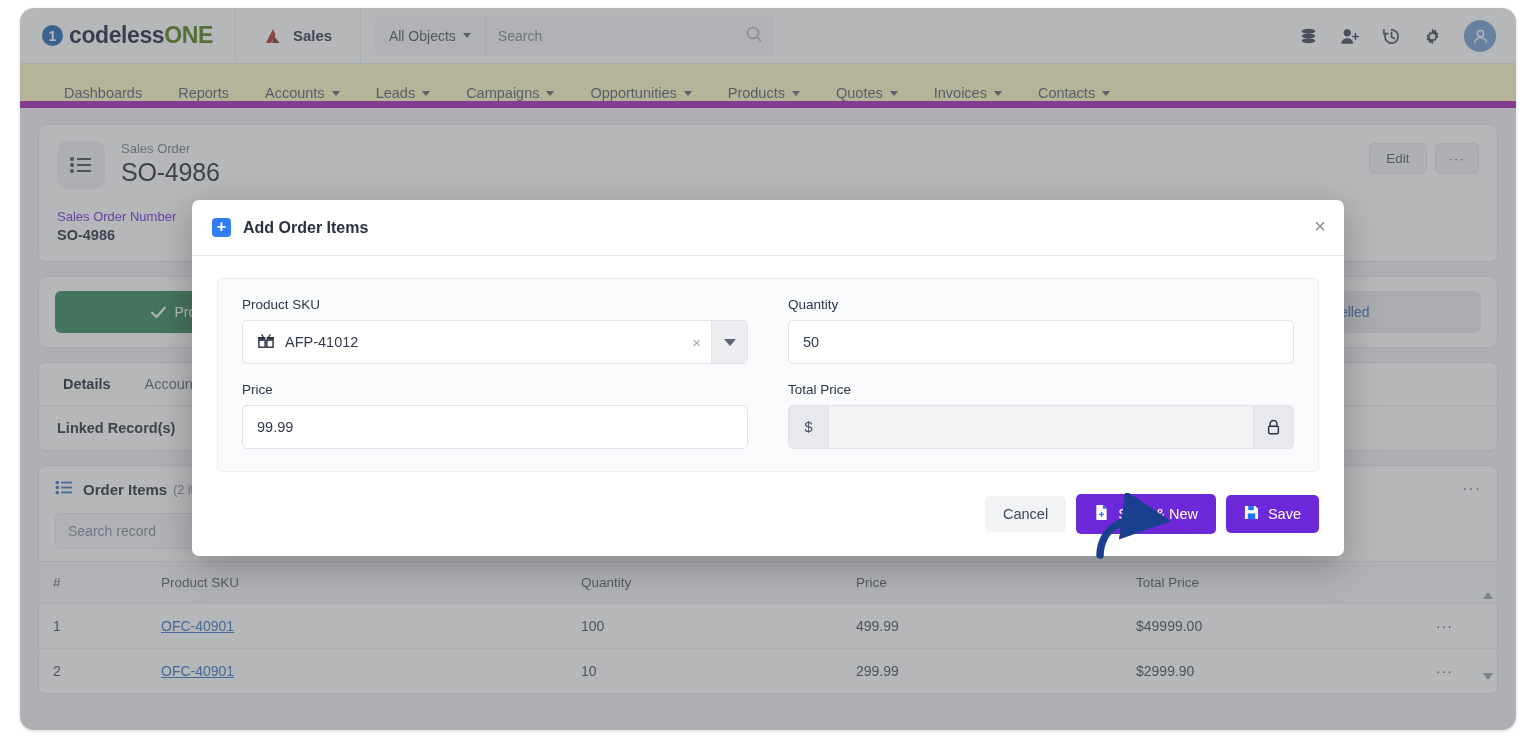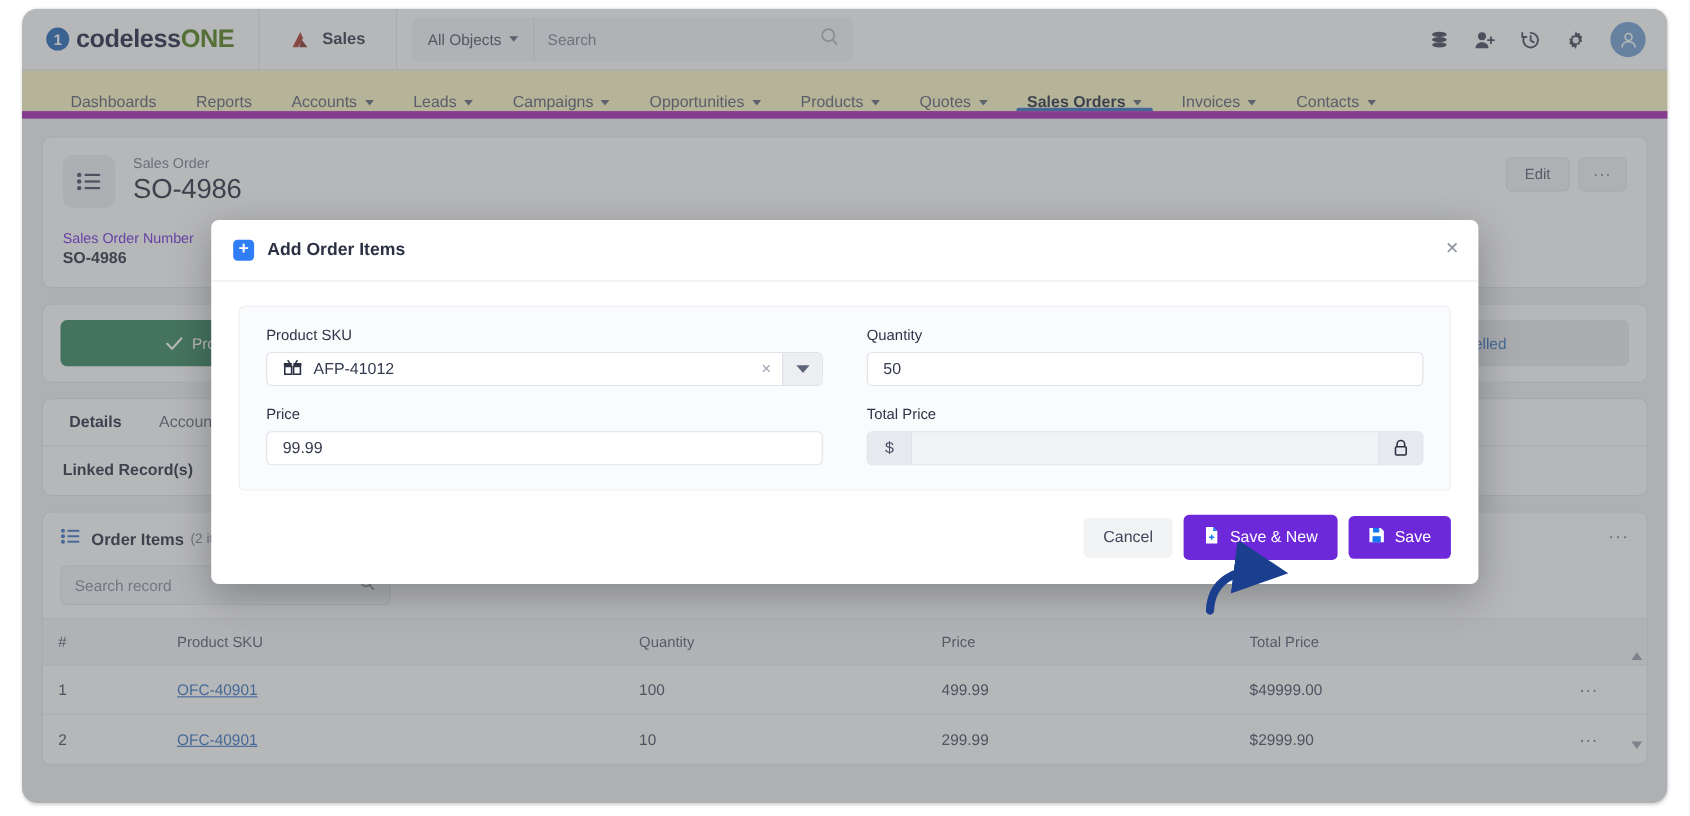--- a/index.html
+++ b/index.html
@@ -212,21 +212,21 @@
     color: #8b90a0; cursor: pointer; line-height: 1;
   }
   .modal-body { padding: 22px 25px 0 25px; }
   .form-box {
     background: #fafbfc; border: 1px solid #edeff2; border-radius: 5px;
     padding: 18px 24px 22px 24px;
     display: grid; grid-template-columns: 1fr 1fr; gap: 18px 40px;
   }
   .fl { font-size: 13.5px; color: #2f3447; margin-bottom: 8px; }
   .inp {
-    height: 31px; background: #fff; border: 1px solid #dfe2e8; border-radius: 5px;
+    height: 44px; background: #fff; border: 1px solid #dfe2e8; border-radius: 5px;
     display: flex; align-items: center; padding: 0 14px;
     font-size: 14.5px; color: #353b4e;
   }
   .lookup { padding: 0; overflow: hidden; }
   .lookup .val {
     flex: 1; display: flex; align-items: center; gap: 10px; padding: 0 14px;
     font-size: 14.5px; color: #353b4e;
   }
   .lookup .clear { color: #9da3b0; font-size: 15px; padding: 0 10px; cursor: pointer; }
   .lookup .drop {
@@ -361,24 +361,20 @@
       <div class="navitem">
             <span>Opportunities</span>
             <span class="caret"></span>
           </div>
       <div class="navitem">
             <span>Products</span>
             <span class="caret"></span>
           </div>
       <div class="navitem">
             <span>Quotes</span>
-            <span class="caret"></span>
-          </div>
-      <div class="navitem active">
-            <span>Sales Orders</span>
             <span class="caret"></span>
           </div>
       <div class="navitem">
             <span>Invoices</span>
             <span class="caret"></span>
           </div>
       <div class="navitem">
             <span>Contacts</span>
             <span class="caret"></span>
           </div>

